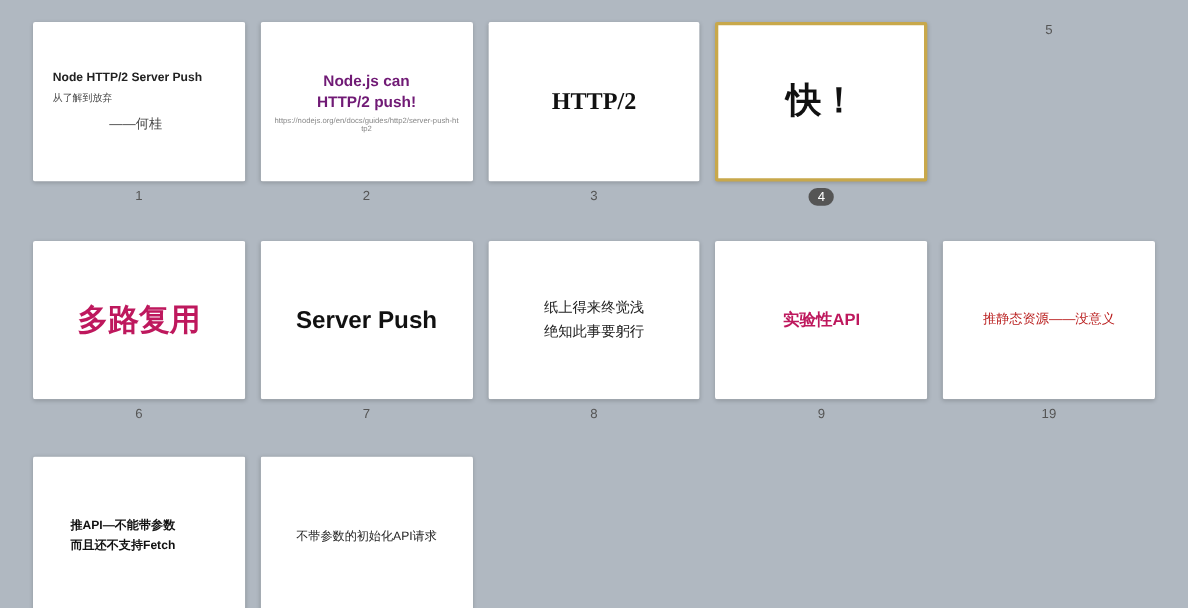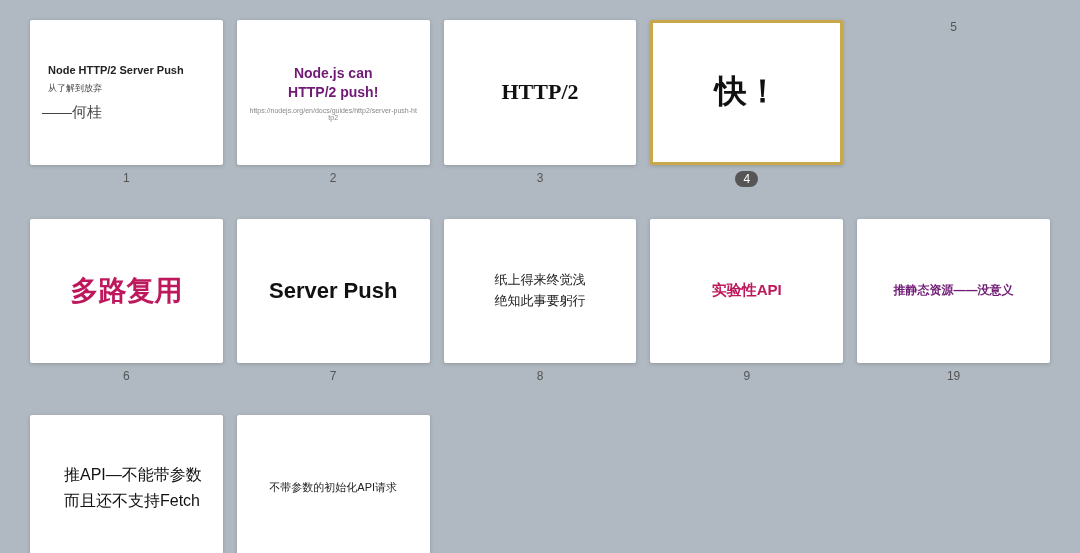--- a/index.html
+++ b/index.html
@@ -63,23 +63,23 @@
     }
     .slide-1-sub {
       font-size: 9px;
       color: #444;
       text-align: left;
       width: 100%;
       padding-left: 6px;
       margin-top: 4px;
     }
     .slide-1-author {
-      font-size: 15px;
+      font-size: 12px;
       color: #444;
-      text-align: left;
+      text-align: center;
       width: 100%;
       padding-right: 6px;
       margin-top: 8px;
     }
     .slide-2-title {
       font-size: 14px;
       font-weight: 700;
       color: #701a75;
       line-height: 1.4;
     }
@@ -120,27 +120,26 @@
       color: #222;
       line-height: 1.6;
     }
     .slide-9-title {
       font-size: 15px;
       font-weight: 900;
       color: #be185d;
     }
     .slide-10-title {
       font-size: 12px;
-      color: #701a75;
+      color: #b91c1c;
       line-height: 1.6;
-      font-weight: bold;
     }
     .slide-11-title {
-      font-size: 16px;
-      font-weight: 400;
+      font-size: 11px;
+      font-weight: 700;
       color: #111;
       line-height: 1.6;
       text-align: left;
       width: 100%;
       padding-left: 8px;
       margin-left: 28px;
     }
     .slide-12-title {
       font-size: 11px;
       color: #222;

